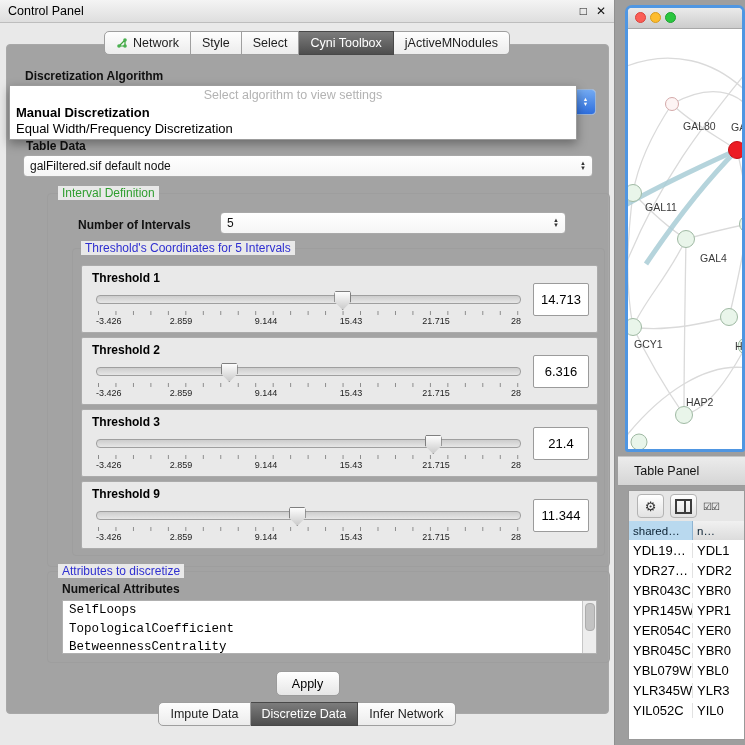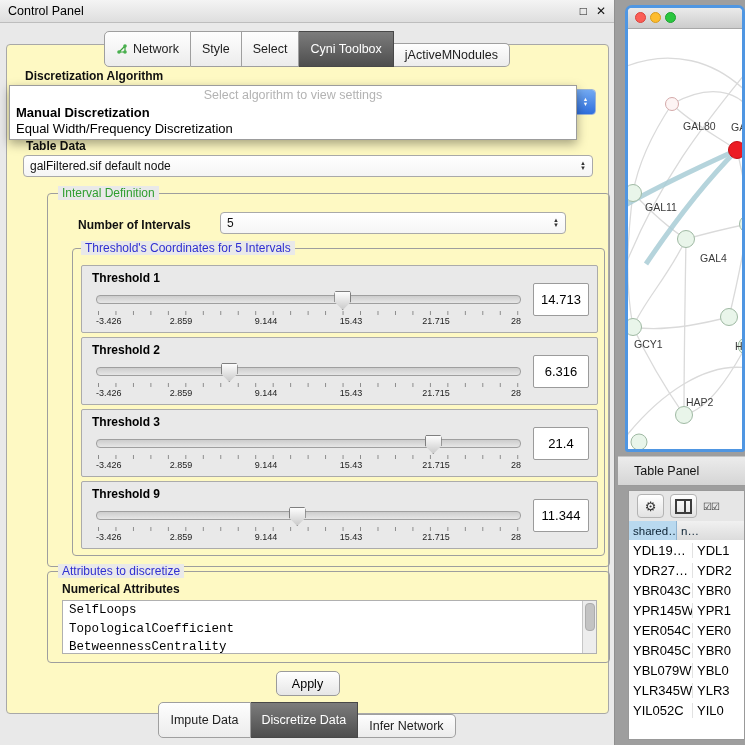--- a/index.html
+++ b/index.html
@@ -7,26 +7,26 @@
 
   
   .cp-window{position:absolute;left:0;top:0;width:614px;height:745px;background:#e9e9e9;border-right:1px solid #8f8f8f;}
   .cp-titlebar{position:absolute;left:0;top:0;width:614px;height:22px;background:linear-gradient(#f4f4f4,#dedede);border-bottom:1px solid #bdbdbd;display:flex;align-items:center;}
   .cp-title{margin-left:8px;font-size:12.5px;color:#000;}
   .cp-controls{position:absolute;right:8px;top:0;height:22px;display:flex;align-items:center;gap:9px;font-size:12px;color:#111;}
 
   .seg{display:flex;}
   .seg .tab{padding:4px 11px;font-size:12.5px;background:linear-gradient(#fefefe,#ececec);border:1px solid #9f9f9f;border-left:none;color:#1d1d1d;display:flex;align-items:center;gap:5px;white-space:nowrap;}
   .seg .tab:first-child{border-left:1px solid #9f9f9f;border-radius:5px 0 0 5px;}
-  .seg .tab:last-child{border-radius:0 5px 5px 0;margin-top:12px;}
+  .seg .tab:last-child{border-radius:0 5px 5px 0;}
   .seg .tab.selected{background:linear-gradient(#7c7c7c,#4e4e4e);color:#fff;border-color:#484848;}
   .top-tabs{position:absolute;top:31px;left:0;width:614px;display:flex;justify-content:center;z-index:6;}
   .bottom-tabs{position:absolute;top:702px;left:0;width:614px;display:flex;justify-content:center;z-index:6;}
 
-  .main-panel{position:absolute;left:6px;top:44px;width:601px;height:668px;background:#fef9c3;border:1px solid #a8a8a8;border-radius:4px;}
+  .main-panel{position:absolute;left:6px;top:44px;width:601px;height:668px;background:#a3a3a3;border:1px solid #a8a8a8;border-radius:4px;}
 
   .algo-label{position:absolute;left:18px;top:24px;font-size:12px;font-weight:bold;color:#111;}
   .algcombo{position:absolute;left:553px;top:44px;width:34px;height:24px;background:#fff;border:1px solid #9cb4d4;border-radius:4px;display:flex;}
   .algcombo .blue{margin-left:auto;width:19px;height:100%;background:linear-gradient(#73aaf2,#2f6fde);border-radius:0 3px 3px 0;display:flex;flex-direction:column;align-items:center;justify-content:center;color:#fff;font-size:5.5px;line-height:5px;}
 
   .overlay{position:absolute;left:2px;top:40px;width:566px;height:53px;background:#fff;border:1px solid #9c9c9c;box-shadow:0 4px 10px rgba(0,0,0,.35);z-index:30;}
   .overlay .ph{height:17px;text-align:center;color:#b3b3b3;font-size:12.5px;padding-top:2px;}
   .overlay .opt{height:16px;line-height:16px;padding-left:6px;font-size:13px;color:#000;}
   .overlay .opt.bold{font-weight:bold;}
 
@@ -73,21 +73,21 @@
   .tp-bar{position:absolute;left:618px;top:456px;width:127px;height:28px;background:linear-gradient(#ececec,#d5d5d5);border-top:1px solid #c4c4c4;border-bottom:1px solid #9b9b9b;display:flex;align-items:center;}
   .tp-bar .t{margin-left:16px;font-size:12.5px;color:#111;}
 
   .tbl-window{position:absolute;left:628px;top:490px;width:117px;height:250px;background:#e6e6e6;border:1px solid #999;box-sizing:border-box;}
   .tbl-toolbar{height:30px;display:flex;align-items:center;gap:6px;padding-left:8px;}
   .tbtn{width:25px;height:22px;background:linear-gradient(#fff,#e2e2e2);border:1px solid #b3b3b3;border-radius:4px;display:flex;align-items:center;justify-content:center;font-size:13px;color:#333;}
   .cols-icon{width:13px;height:11px;border:2px solid #3c3c3c;box-sizing:content-box;display:flex;}
   .cols-icon i{display:block;width:50%;height:100%;border-right:2px solid #3c3c3c;}
   .checkpair{font-size:10px;letter-spacing:-1px;color:#333;}
   .tbl-header{height:19px;display:flex;font-size:11.5px;color:#0b2233;}
-  .tbl-header .h0{width:48px;background:#b9d9ef;border-right:1px solid #8fb4d2;display:flex;align-items:center;padding-left:4px;box-sizing:border-box;}
+  .tbl-header .h0{width:64px;background:#b9d9ef;border-right:1px solid #8fb4d2;display:flex;align-items:center;padding-left:4px;box-sizing:border-box;}
   .tbl-header .h1{flex:1;background:linear-gradient(#f1f1f1,#dcdcdc);display:flex;align-items:center;padding-left:4px;}
   .tbl-body{background:#fff;height:199px;overflow:hidden;font-size:13px;color:#000;}
   .trow{height:20px;display:flex;align-items:center;}
   .trow .c0{width:64px;padding-left:4px;box-sizing:border-box;border-right:1px solid #e2e2e2;overflow:hidden;white-space:nowrap;}
   .trow .c1{flex:1;padding-left:4px;overflow:hidden;white-space:nowrap;}
 </style>
 </head>
 <body>
 
 <div id="app">

